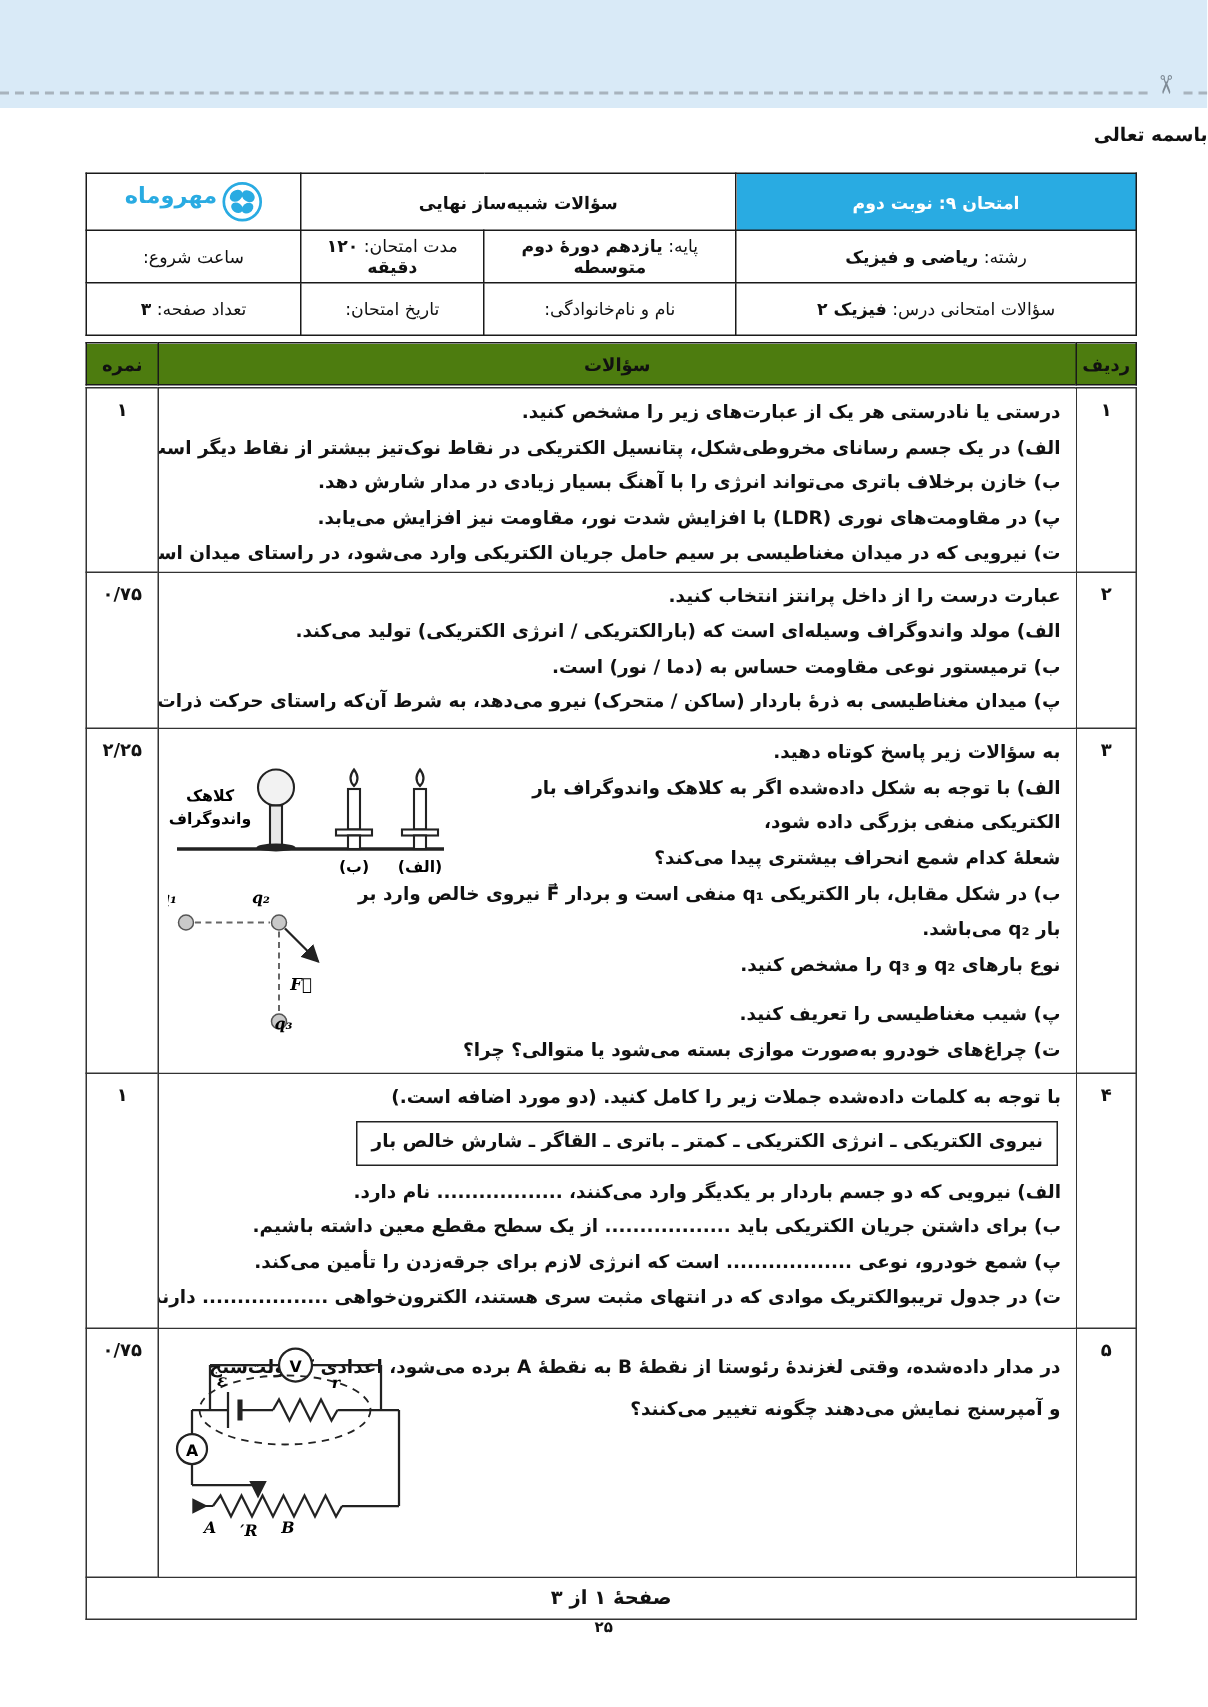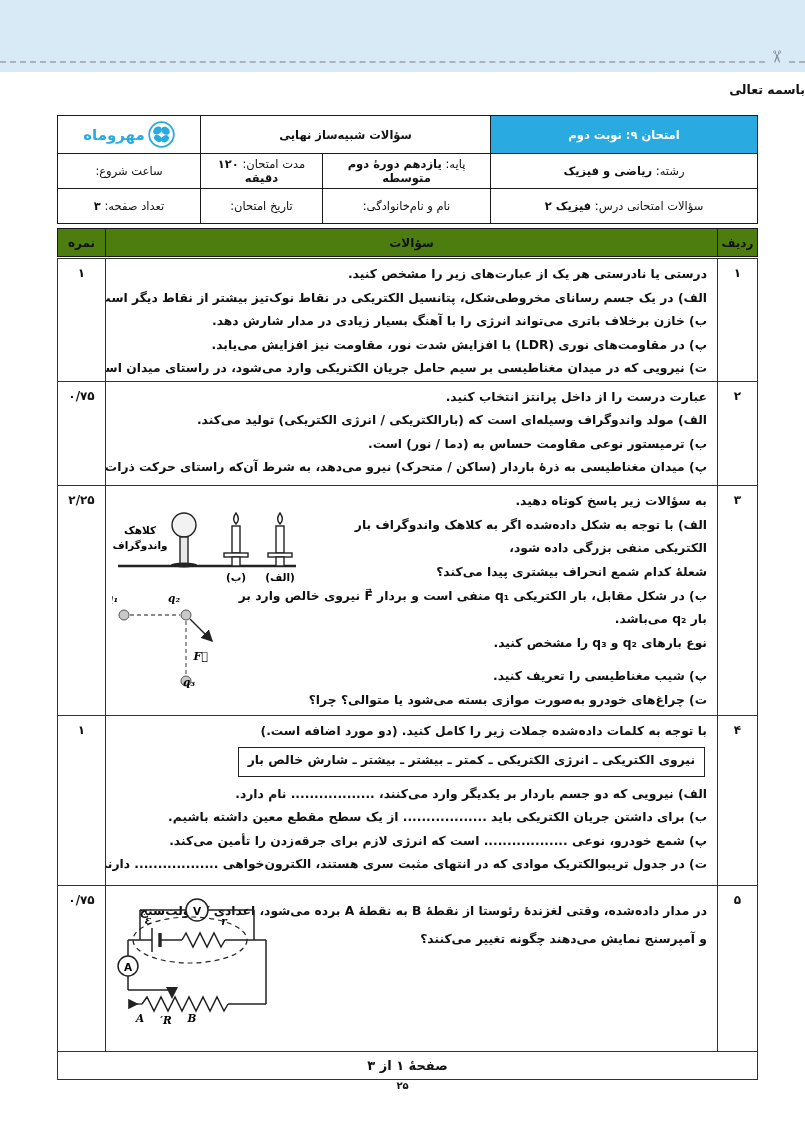--- a/index.html
+++ b/index.html
@@ -20,21 +20,21 @@
 
   
   .htable{position:absolute;top:115px;left:57px;width:700px;direction:rtl;}
   .htable td{border:1.4px solid #1a1a1a;font-size:11.5px;padding:0 8px;
              text-align:center;vertical-align:middle;height:34px;background:#fff;}
   .htable tr.r1 td{height:37px;}
   .blue-cell{background:#29abe2 !important;color:#fff;text-align:center !important;
              font-weight:bold;font-size:13px;}
   .subtitle-cell{text-align:center !important;font-weight:bold;font-size:12.5px;}
   .logo-cell{text-align:center !important;padding:0 2px !important;}
-  .logo-wrap{display:flex;align-items:center;justify-content:center;gap:3px;color:#29abe2;}
+  .logo-wrap{display:flex;align-items:flex-start;justify-content:center;gap:3px;color:#29abe2;}
   .logo-text{font-weight:bold;font-size:15px;letter-spacing:0;}
   .fv .lab{font-weight:normal;}
   .fv .val{font-weight:bold;}
 
   
   .qhead{position:absolute;top:228px;left:57px;width:700px;direction:rtl;}
   .qhead td{border:1.6px solid #1a1a1a;height:25px;text-align:center;
             font-weight:bold;font-size:12px;background:#4d7c0f;}
 
   
@@ -229,21 +229,21 @@
         </div>
       </td>
       <td class="score-cell">۲/۲۵</td>
     </tr>
 
     <tr style="height:170px">
       <td class="num-cell">۴</td>
       <td class="q-cell">
         <div class="qline">با توجه به کلمات داده‌شده جملات زیر را کامل کنید. (دو مورد اضافه است.)</div>
         <div class="bank-row">
-          <span class="word-bank">نیروی الکتریکی ـ انرژی الکتریکی ـ کمتر ـ بیشتر ـ بیشتر ـ شارش خالص بار</span>
+          <span class="word-bank">نیروی الکتریکی ـ انرژی الکتریکی ـ کمتر ـ باتری ـ القاگر ـ شارش خالص بار</span>
         </div>
         <div class="qline">الف) نیرویی که دو جسم باردار بر یکدیگر وارد می‌کنند، .................. نام دارد.</div>
         <div class="qline">ب) برای داشتن جریان الکتریکی باید .................. از یک سطح مقطع معین داشته باشیم.</div>
         <div class="qline">پ) شمع خودرو، نوعی .................. است که انرژی لازم برای جرقه‌زدن را تأمین می‌کند.</div>
         <div class="qline">ت) در جدول تریبوالکتریک موادی که در انتهای مثبت سری هستند، الکترون‌خواهی .................. دارند.</div>
       </td>
       <td class="score-cell">۱</td>
     </tr>
 
     <tr style="height:166px">

